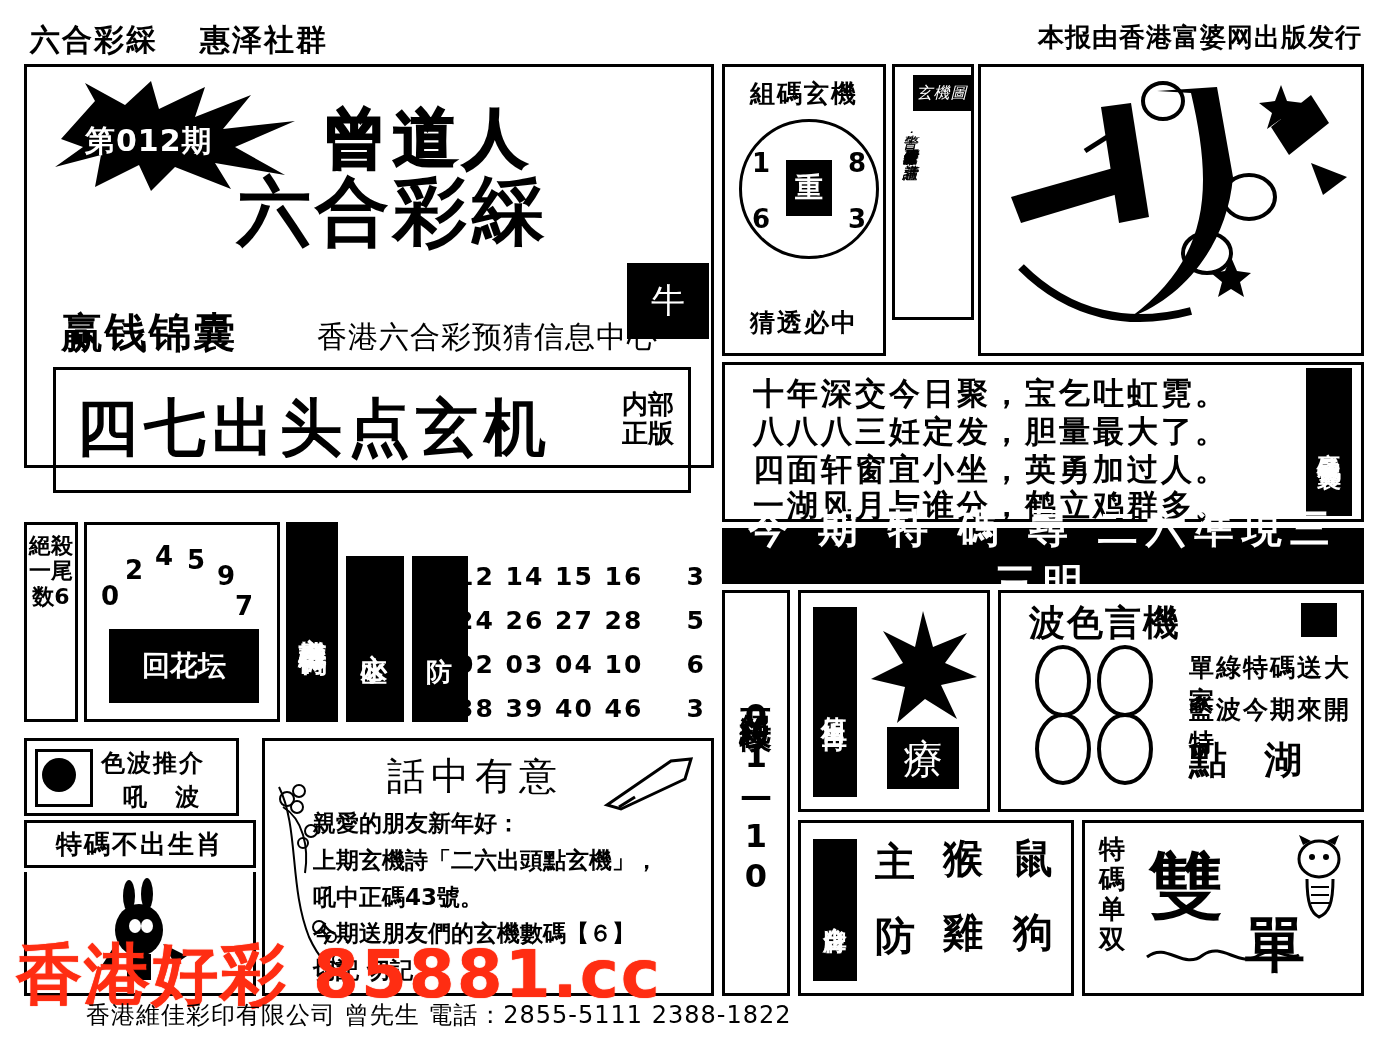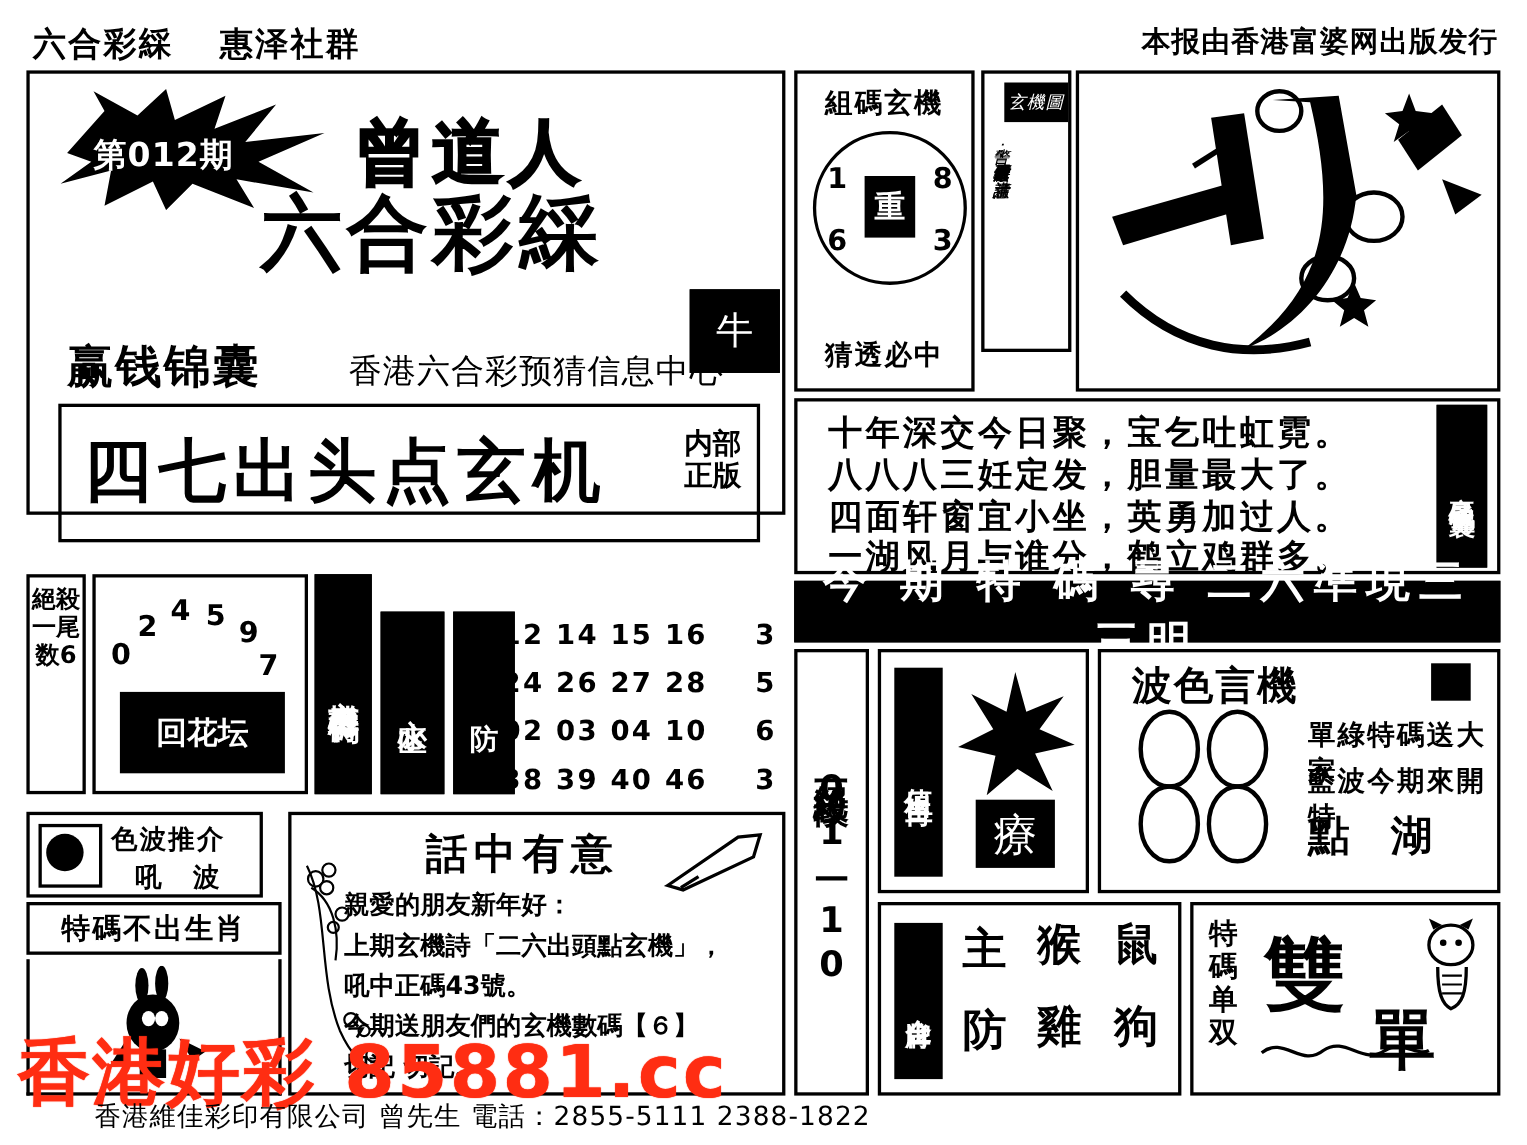--- a/index.html
+++ b/index.html
@@ -60,21 +60,21 @@
   #cw-moon:before{content:"";position:absolute;left:4px;top:6px;width:34px;height:34px;border-radius:50%;background:#000;}
   #cw-t1{position:absolute;left:74px;top:6px;font-size:24px;font-weight:bold;letter-spacing:2px;}
   #cw-t2{position:absolute;left:96px;top:40px;font-size:24px;font-weight:bold;letter-spacing:10px;}
   #nozodiac{left:24px;top:820px;width:232px;height:48px;border:3px solid #000;}
   #nozodiac .t{font-size:26px;font-weight:bold;letter-spacing:2px;}
   #rabbit-box{left:24px;top:872px;width:232px;height:124px;border:3px solid #000;border-top:none;}
   #rabbit{position:absolute;left:56px;top:6px;width:120px;height:110px;}
 
   
   #words-box{left:262px;top:738px;width:452px;height:258px;border:3px solid #000;}
-  #words-title{position:absolute;left:122px;top:10px;font-size:38px;font-weight:bold;letter-spacing:6px;}
+  #words-title{position:absolute;left:122px;top:10px;font-size:38px;font-weight:normal;letter-spacing:6px;}
   #words-body{position:absolute;left:48px;top:64px;width:390px;font-size:23px;line-height:1.6;font-weight:bold;}
   #pen{position:absolute;right:14px;top:14px;width:96px;height:56px;}
   #plum{position:absolute;left:4px;top:36px;width:90px;height:200px;}
 
   
   #group-code{left:722px;top:64px;width:164px;height:292px;border:3px solid #000;}
   #gc-title{position:absolute;left:0;top:10px;width:100%;font-size:25px;font-weight:bold;letter-spacing:2px;text-align:center;}
   #gc-circle{position:absolute;left:14px;top:52px;width:134px;height:134px;border:3px solid #000;border-radius:50%;}
   #gc-circle span{position:absolute;font-size:26px;font-weight:bold;}
   #gc-center{position:absolute;left:44px;top:38px;width:46px;height:56px;background:#000;color:#fff;font-size:28px;font-weight:bold;display:flex;align-items:center;justify-content:center;}

